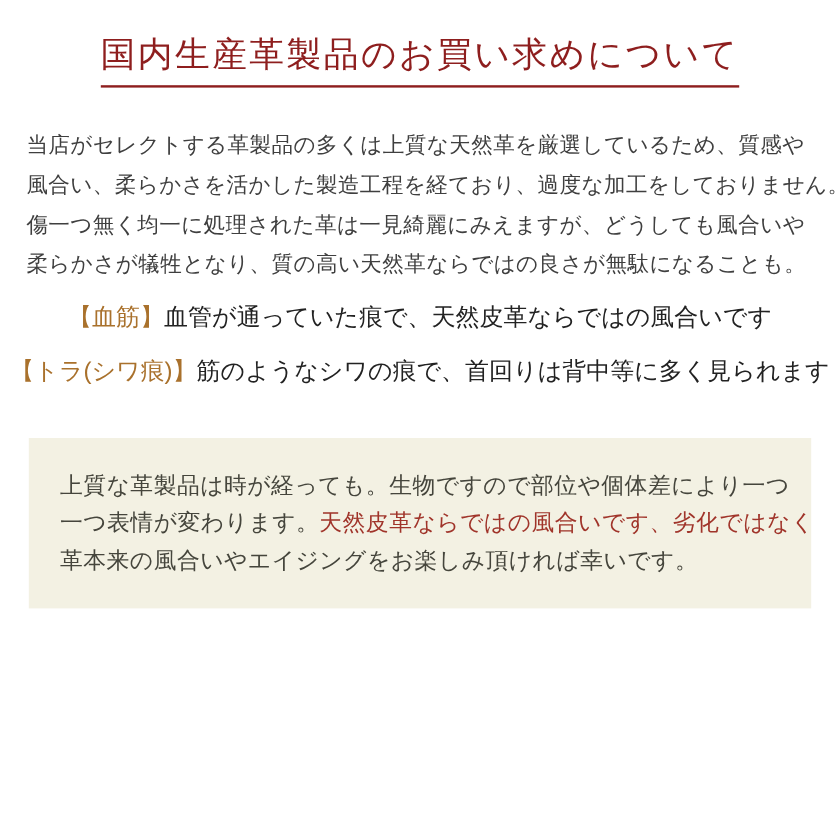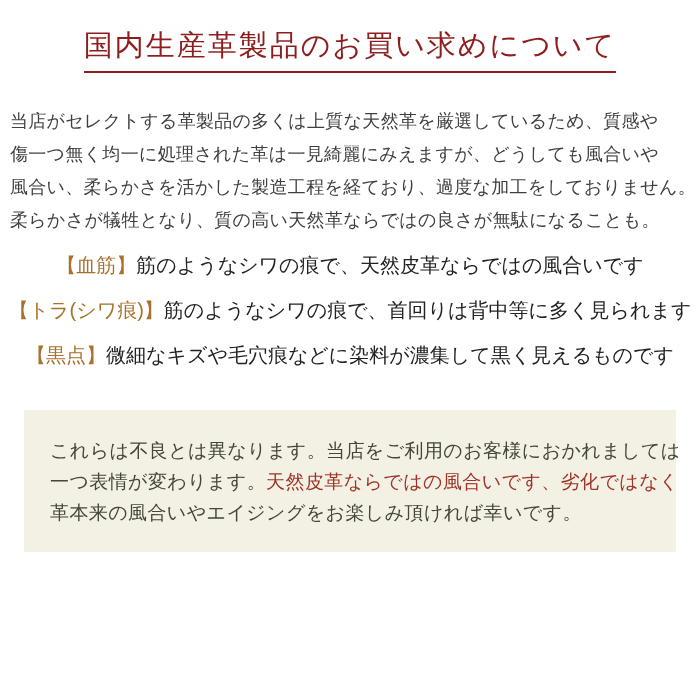--- a/index.html
+++ b/index.html
@@ -26,21 +26,21 @@
     font-size: 29px;
     font-weight: normal;
     letter-spacing: 2px;
     color: var(--title-red, #8e1e1e);
     border-bottom: 2px solid var(--title-red, #8e1e1e);
     padding-bottom: 5px;
     font-family: "Liberation Serif", "DejaVu Serif", serif;
   }
   .intro {
     margin-top: 32px;
-    padding: 0 10px;
+    padding: 0 22px;
     color: var(--body-text, #3f3f3f);
     font-size: 18px;
     letter-spacing: 0.3px;
   }
   .intro-line {
     line-height: 33px;
     white-space: nowrap;
   }
   .features {
     margin-top: 16px;
@@ -78,40 +78,37 @@
 <body>
 
 <div class="page">
 
   <div class="title-wrap">
     <h1 class="title">国内生産革製品のお買い求めについて</h1>
   </div>
 
   <div class="intro">
     <div class="intro-line">当店がセレクトする革製品の多くは上質な天然革を厳選しているため、質感や</div>
+    <div class="intro-line">風合い、柔らかさを活かした製造工程を経ており、過度な加工をしておりません。</div>
     <div class="intro-line">傷一つ無く均一に処理された革は一見綺麗にみえますが、どうしても風合いや</div>
-    <div class="intro-line">風合い、柔らかさを活かした製造工程を経ており、過度な加工をしておりません。</div>
     <div class="intro-line">柔らかさが犠牲となり、質の高い天然革ならではの良さが無駄になることも。</div>
   </div>
 
   <div class="features">
     <div class="feature">
-      <span class="f-label">【血筋】</span><span class="f-text">筋のようなシワの痕で、天然皮革ならではの風合いです</span>
+      <span class="f-label">【血筋】</span><span class="f-text">血管が通っていた痕で、天然皮革ならではの風合いです</span>
     </div>
     <div class="feature">
       <span class="f-label">【トラ(シワ痕)】</span><span class="f-text">筋のようなシワの痕で、首回りは背中等に多く見られます</span>
-    </div>
-    <div class="feature">
-      <span class="f-label">【黒点】</span><span class="f-text">微細なキズや毛穴痕などに染料が濃集して黒く見えるものです</span>
     </div>
   </div>
 
   <div class="note">
     <div class="note-line">
-      <span class="seg-dark">これらは不良とは異なります。当店をご利用のお客様におかれましては</span>
+      <span class="seg-dark">上質な革製品は時が経っても。生物ですので部位や個体差により一つ</span>
     </div>
     <div class="note-line">
       <span class="seg-dark">一つ表情が変わります。</span><span class="seg-red">天然皮革ならではの風合いです、劣化ではなく</span>
     </div>
     <div class="note-line">
       <span class="seg-dark">革本来の風合いやエイジングをお楽しみ頂ければ幸いです。</span>
     </div>
   </div>
 
 </div>

